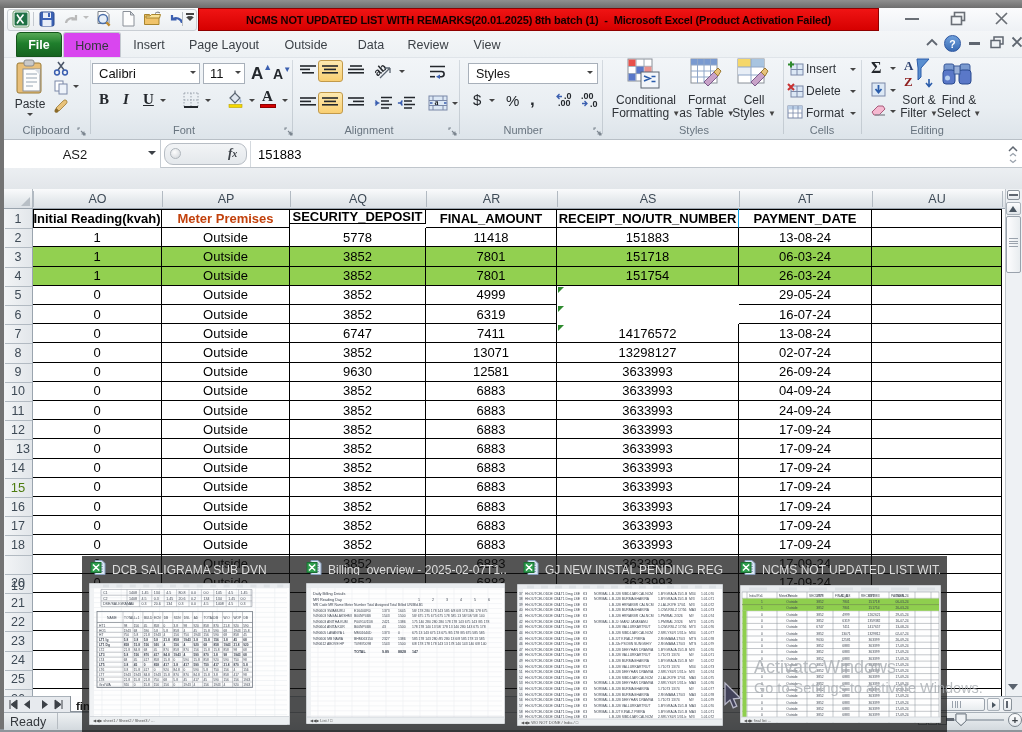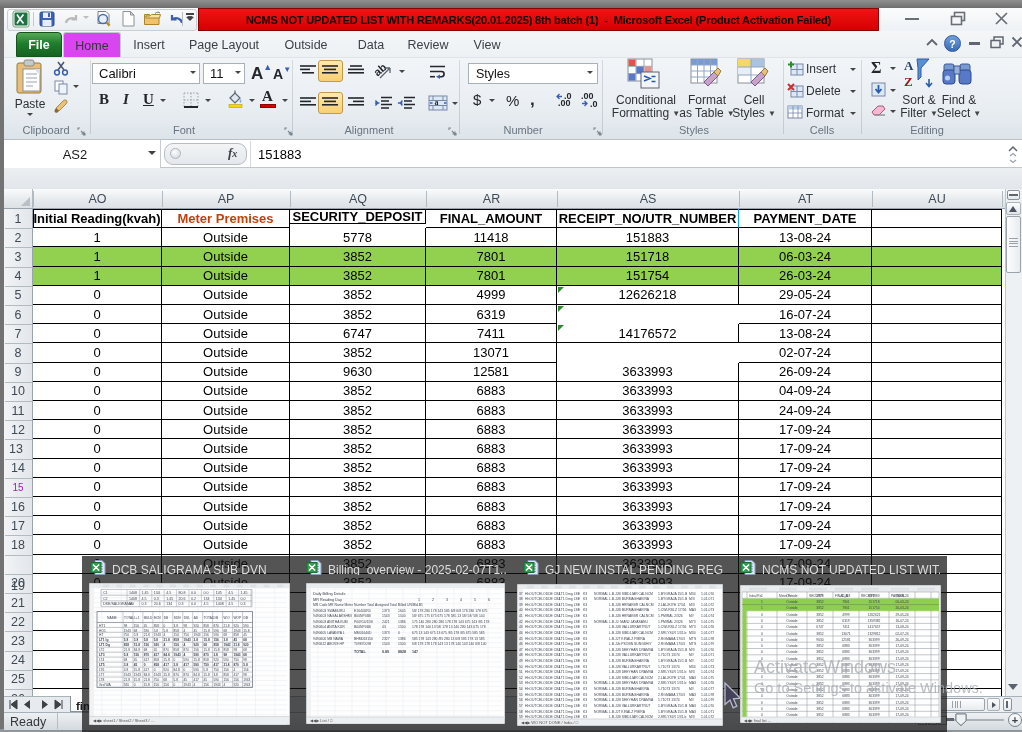--- a/index.html
+++ b/index.html
@@ -463,30 +463,30 @@
   </div>
 <div class="a" style="left:5px;top:401.0px;width:27px;height:1px;background:#b2bac2"></div>
 <div class="a ctr" style="left:4px;top:401.0px;width:28px;height:19.2px;overflow:hidden">
     <span style="font-size:12.5px;color:#3e4a56">11</span>
   </div>
 <div class="a" style="left:5px;top:420.2px;width:27px;height:1px;background:#b2bac2"></div>
 <div class="a ctr" style="left:4px;top:420.2px;width:28px;height:19.2px;overflow:hidden">
     <span style="font-size:12.5px;color:#3e4a56">12</span>
   </div>
 <div class="a" style="left:5px;top:439.4px;width:27px;height:1px;background:#b2bac2"></div>
-<div class="a ctr" style="left:8px;top:439.4px;width:16px;height:19.2px;overflow:hidden">
+<div class="a ctr" style="left:15px;top:439.4px;width:16px;height:19.2px;overflow:hidden">
     <span style="font-size:12.5px;color:#3e4a56">13</span>
   </div>
 <div class="a" style="left:5px;top:458.6px;width:27px;height:1px;background:#b2bac2"></div>
 <div class="a ctr" style="left:4px;top:458.6px;width:28px;height:19.2px;overflow:hidden">
     <span style="font-size:12.5px;color:#3e4a56">14</span>
   </div>
 <div class="a" style="left:5px;top:477.8px;width:27px;height:1px;background:#b2bac2"></div>
 <div class="a ctr" style="left:4px;top:477.8px;width:28px;height:19.2px;overflow:hidden">
-    <span style="font-size:10px;color:#a21caf">15</span>
+    <span style="font-size:13px;color:#4d7c0f">15</span>
   </div>
 <div class="a" style="left:5px;top:497.0px;width:27px;height:1px;background:#b2bac2"></div>
 <div class="a ctr" style="left:4px;top:497.0px;width:28px;height:19.2px;overflow:hidden">
     <span style="font-size:12.5px;color:#3e4a56">16</span>
   </div>
 <div class="a" style="left:5px;top:516.2px;width:27px;height:1px;background:#b2bac2"></div>
 <div class="a ctr" style="left:4px;top:516.2px;width:28px;height:19.2px;overflow:hidden">
     <span style="font-size:12.5px;color:#3e4a56">17</span>
   </div>
 <div class="a" style="left:5px;top:535.4px;width:27px;height:1px;background:#b2bac2"></div>
@@ -618,23 +618,20 @@
     </div>
 <div class="a ctr" style="left:129px;top:76.8px;width:128px;height:19.2px;background:#fff;border-right:1px solid #000;border-bottom:1px solid #000;box-sizing:border-box">
       <span style="font-size:13px;color:#000">Outside</span>
     </div>
 <div class="a ctr" style="left:257px;top:76.8px;width:136px;height:19.2px;background:#fff;border-right:1px solid #000;border-bottom:1px solid #000;box-sizing:border-box">
       <span style="font-size:13px;color:#000">3852</span>
     </div>
 <div class="a ctr" style="left:393px;top:76.8px;width:131px;height:19.2px;background:#fff;border-right:1px solid #000;border-bottom:1px solid #000;box-sizing:border-box">
       <span style="font-size:13px;color:#000">4999</span>
     </div>
-<div class="a ctr" style="left:524px;top:76.8px;width:182px;height:19.2px;background:#fff;border-right:1px solid #000;border-bottom:1px solid #000;box-sizing:border-box">
-      <span style="font-size:13px;color:#000">12626218</span>
-    </div>
 <div class="a ctr" style="left:706px;top:76.8px;width:133px;height:19.2px;background:#fff;border-right:1px solid #000;border-bottom:1px solid #000;box-sizing:border-box">
       <span style="font-size:13px;color:#000">29-05-24</span>
     </div>
 <div class="a ctr" style="left:839px;top:76.8px;width:130px;height:19.2px;background:#fff;border-right:1px solid #000;border-bottom:1px solid #000;box-sizing:border-box">
       <span style="font-size:13px;color:#000"></span>
     </div>
 <div class="a" style="left:525px;top:77.8px;width:0;height:0;border-top:6px solid #2e8a2e;border-right:6px solid transparent"></div>
 <div class="a ctr" style="left:0px;top:96.0px;width:129px;height:19.2px;background:#fff;border-right:1px solid #000;border-bottom:1px solid #000;box-sizing:border-box">
       <span style="font-size:13px;color:#000">0</span>
     </div>
@@ -680,20 +677,23 @@
       <span style="font-size:13px;color:#000">0</span>
     </div>
 <div class="a ctr" style="left:129px;top:134.4px;width:128px;height:19.2px;background:#fff;border-right:1px solid #000;border-bottom:1px solid #000;box-sizing:border-box">
       <span style="font-size:13px;color:#000">Outside</span>
     </div>
 <div class="a ctr" style="left:257px;top:134.4px;width:136px;height:19.2px;background:#fff;border-right:1px solid #000;border-bottom:1px solid #000;box-sizing:border-box">
       <span style="font-size:13px;color:#000">3852</span>
     </div>
 <div class="a ctr" style="left:393px;top:134.4px;width:131px;height:19.2px;background:#fff;border-right:1px solid #000;border-bottom:1px solid #000;box-sizing:border-box">
       <span style="font-size:13px;color:#000">13071</span>
+    </div>
+<div class="a ctr" style="left:524px;top:134.4px;width:182px;height:19.2px;background:#fff;border-right:1px solid #000;border-bottom:1px solid #000;box-sizing:border-box">
+      <span style="font-size:13px;color:#000">13298127</span>
     </div>
 <div class="a ctr" style="left:706px;top:134.4px;width:133px;height:19.2px;background:#fff;border-right:1px solid #000;border-bottom:1px solid #000;box-sizing:border-box">
       <span style="font-size:13px;color:#000">02-07-24</span>
     </div>
 <div class="a ctr" style="left:839px;top:134.4px;width:130px;height:19.2px;background:#fff;border-right:1px solid #000;border-bottom:1px solid #000;box-sizing:border-box">
       <span style="font-size:13px;color:#000"></span>
     </div>
 <div class="a ctr" style="left:0px;top:153.6px;width:129px;height:19.2px;background:#fff;border-right:1px solid #000;border-bottom:1px solid #000;box-sizing:border-box">
       <span style="font-size:13px;color:#000">0</span>
     </div>

